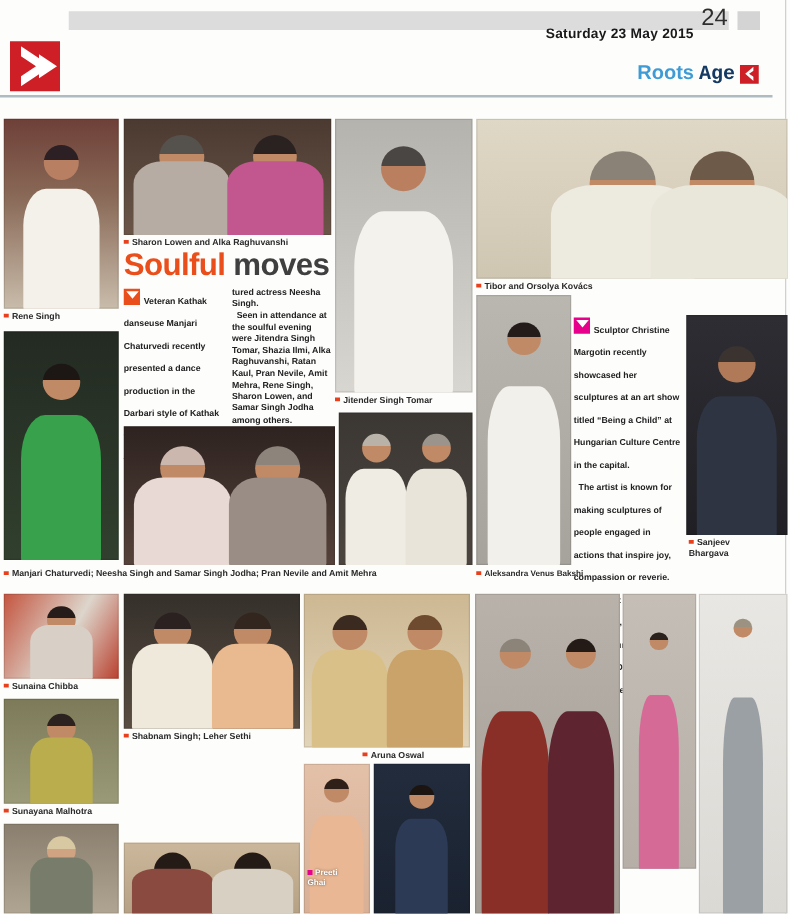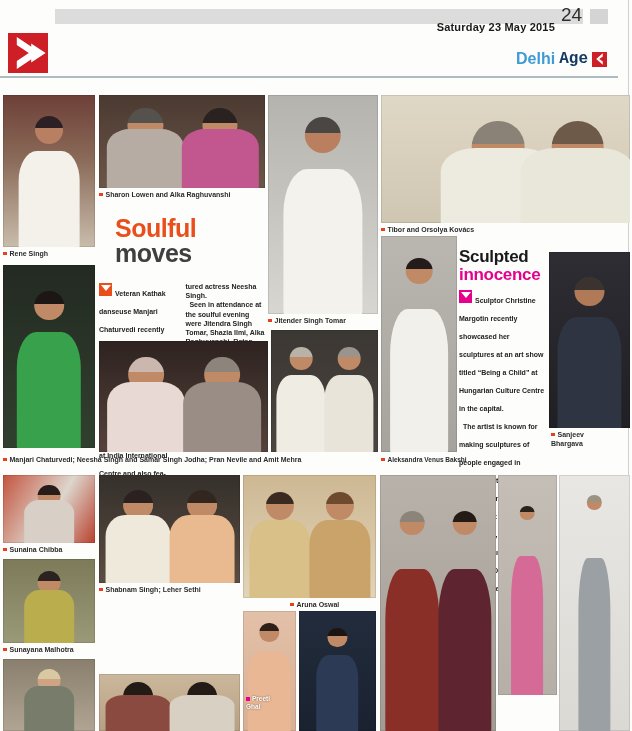--- a/index.html
+++ b/index.html
@@ -69,21 +69,21 @@
   .cap::before{content:"";display:inline-block;width:3.5px;height:3.5px;margin:0 3px 1px 0;
     background:var(--caption-bullet,#e8401c);}
   .cap.tiny{font-size:6.5px;}
   .overlay-cap{position:absolute;left:3px;bottom:20px;width:34px;font-size:6.5px;font-weight:700;
     color:#ffffff;line-height:1.2;text-shadow:0 0 2px rgba(0,0,0,.6);}
   .overlay-cap::before{content:"";display:inline-block;width:4px;height:4px;margin:0 2px 0 0;
     background:var(--magenta,#e6008c);}
 
   
   .article{position:absolute;}
-  .hl{margin:16px;font-weight:800;letter-spacing:-.5px;line-height:1.0;}
+  .hl{margin:0;font-weight:800;letter-spacing:-.5px;line-height:1.0;}
   .hl .accent-orange{color:var(--orange,#e94e1b);}
   .hl .accent-magenta{color:var(--magenta,#e6008c);}
   .hl .rest{color:var(--headline-gray,#3f3f3f);}
   .hl-big{font-size:25px;}
   .hl-small{font-size:17px;letter-spacing:-.3px;color:#1a1a1a;margin:0;font-weight:800;line-height:1.05;}
   .hl-small .line2{color:var(--magenta,#e6008c);display:block;}
   .body{font-size:7px;font-weight:600;color:#222;line-height:1.32;white-space:pre-line;text-align:left;}
   .cols{display:flex;gap:7px;}
   .cols .col{flex:1;}
   .lede{float:left;width:13px;height:13px;margin:1px 3px 1px 0;position:relative;background:var(--orange,#e94e1b);}
@@ -102,21 +102,21 @@
   <span class="pageno">24</span>
   <div class="topbar-block"></div>
   <div class="edge-line"></div>
 
   <div class="mast-logo">
     <div class="chev-out"></div>
     <div class="chev-in"></div>
   </div>
   <div class="mast-rule"></div>
   <div class="pub">
-    <span class="pub-first">Delhi</span>
+    <span class="pub-first">Roots</span>
     <span class="pub-second">Age</span>
     <span class="pub-logo"></span>
   </div>
 
   <div class="photo p-rene" style="left:3px;top:95px;width:92px;height:152px;">
       <i class="fig"></i>
     </div>
   <div class="photo p-sharon duo" style="left:99px;top:95px;width:166px;height:93px;">
       <i class="fig"></i>
       <i class="fig"></i>
@@ -159,21 +159,20 @@
       <i class="fig"></i>
     </div>
   <span class="cap" style="left:3px;top:456px;width:375px;">Manjari Chaturvedi; Neesha Singh and Samar Singh Jodha; Pran Nevile and Amit Mehra</span>
 
   <div class="photo p-aleksandra" style="left:381px;top:236px;width:76px;height:216px;">
       <i class="fig"></i>
     </div>
   <span class="cap tiny" style="left:381px;top:456px;width:95px;">Aleksandra Venus Bakshi</span>
 
   <div class="article" style="left:459px;top:248px;width:87px;">
-    <h2 class="hl-small"><span>Sculpted</span><span class="line2">innocence</span></h2>
     <div style="margin-top:5px;">
       <span class="lede mag"></span>
       <span class="body">Sculptor Christine Margotin recently showcased her sculptures at an art show titled “Being a Child” at Hungarian Culture Centre in the capital.
 &nbsp;&nbsp;The artist is known for making sculptures of people engaged in actions that inspire joy, compassion or reverie.
 &nbsp;&nbsp;Present at the do were Ratan Kaul, Anuradha Ramam, Sunaina Chibba, Tibor and Orsolya Kovacs among several others.</span>
     </div>
   </div>
 
   <div class="photo p-sanjeev" style="left:549px;top:252px;width:81px;height:176px;">
       <i class="fig"></i>

